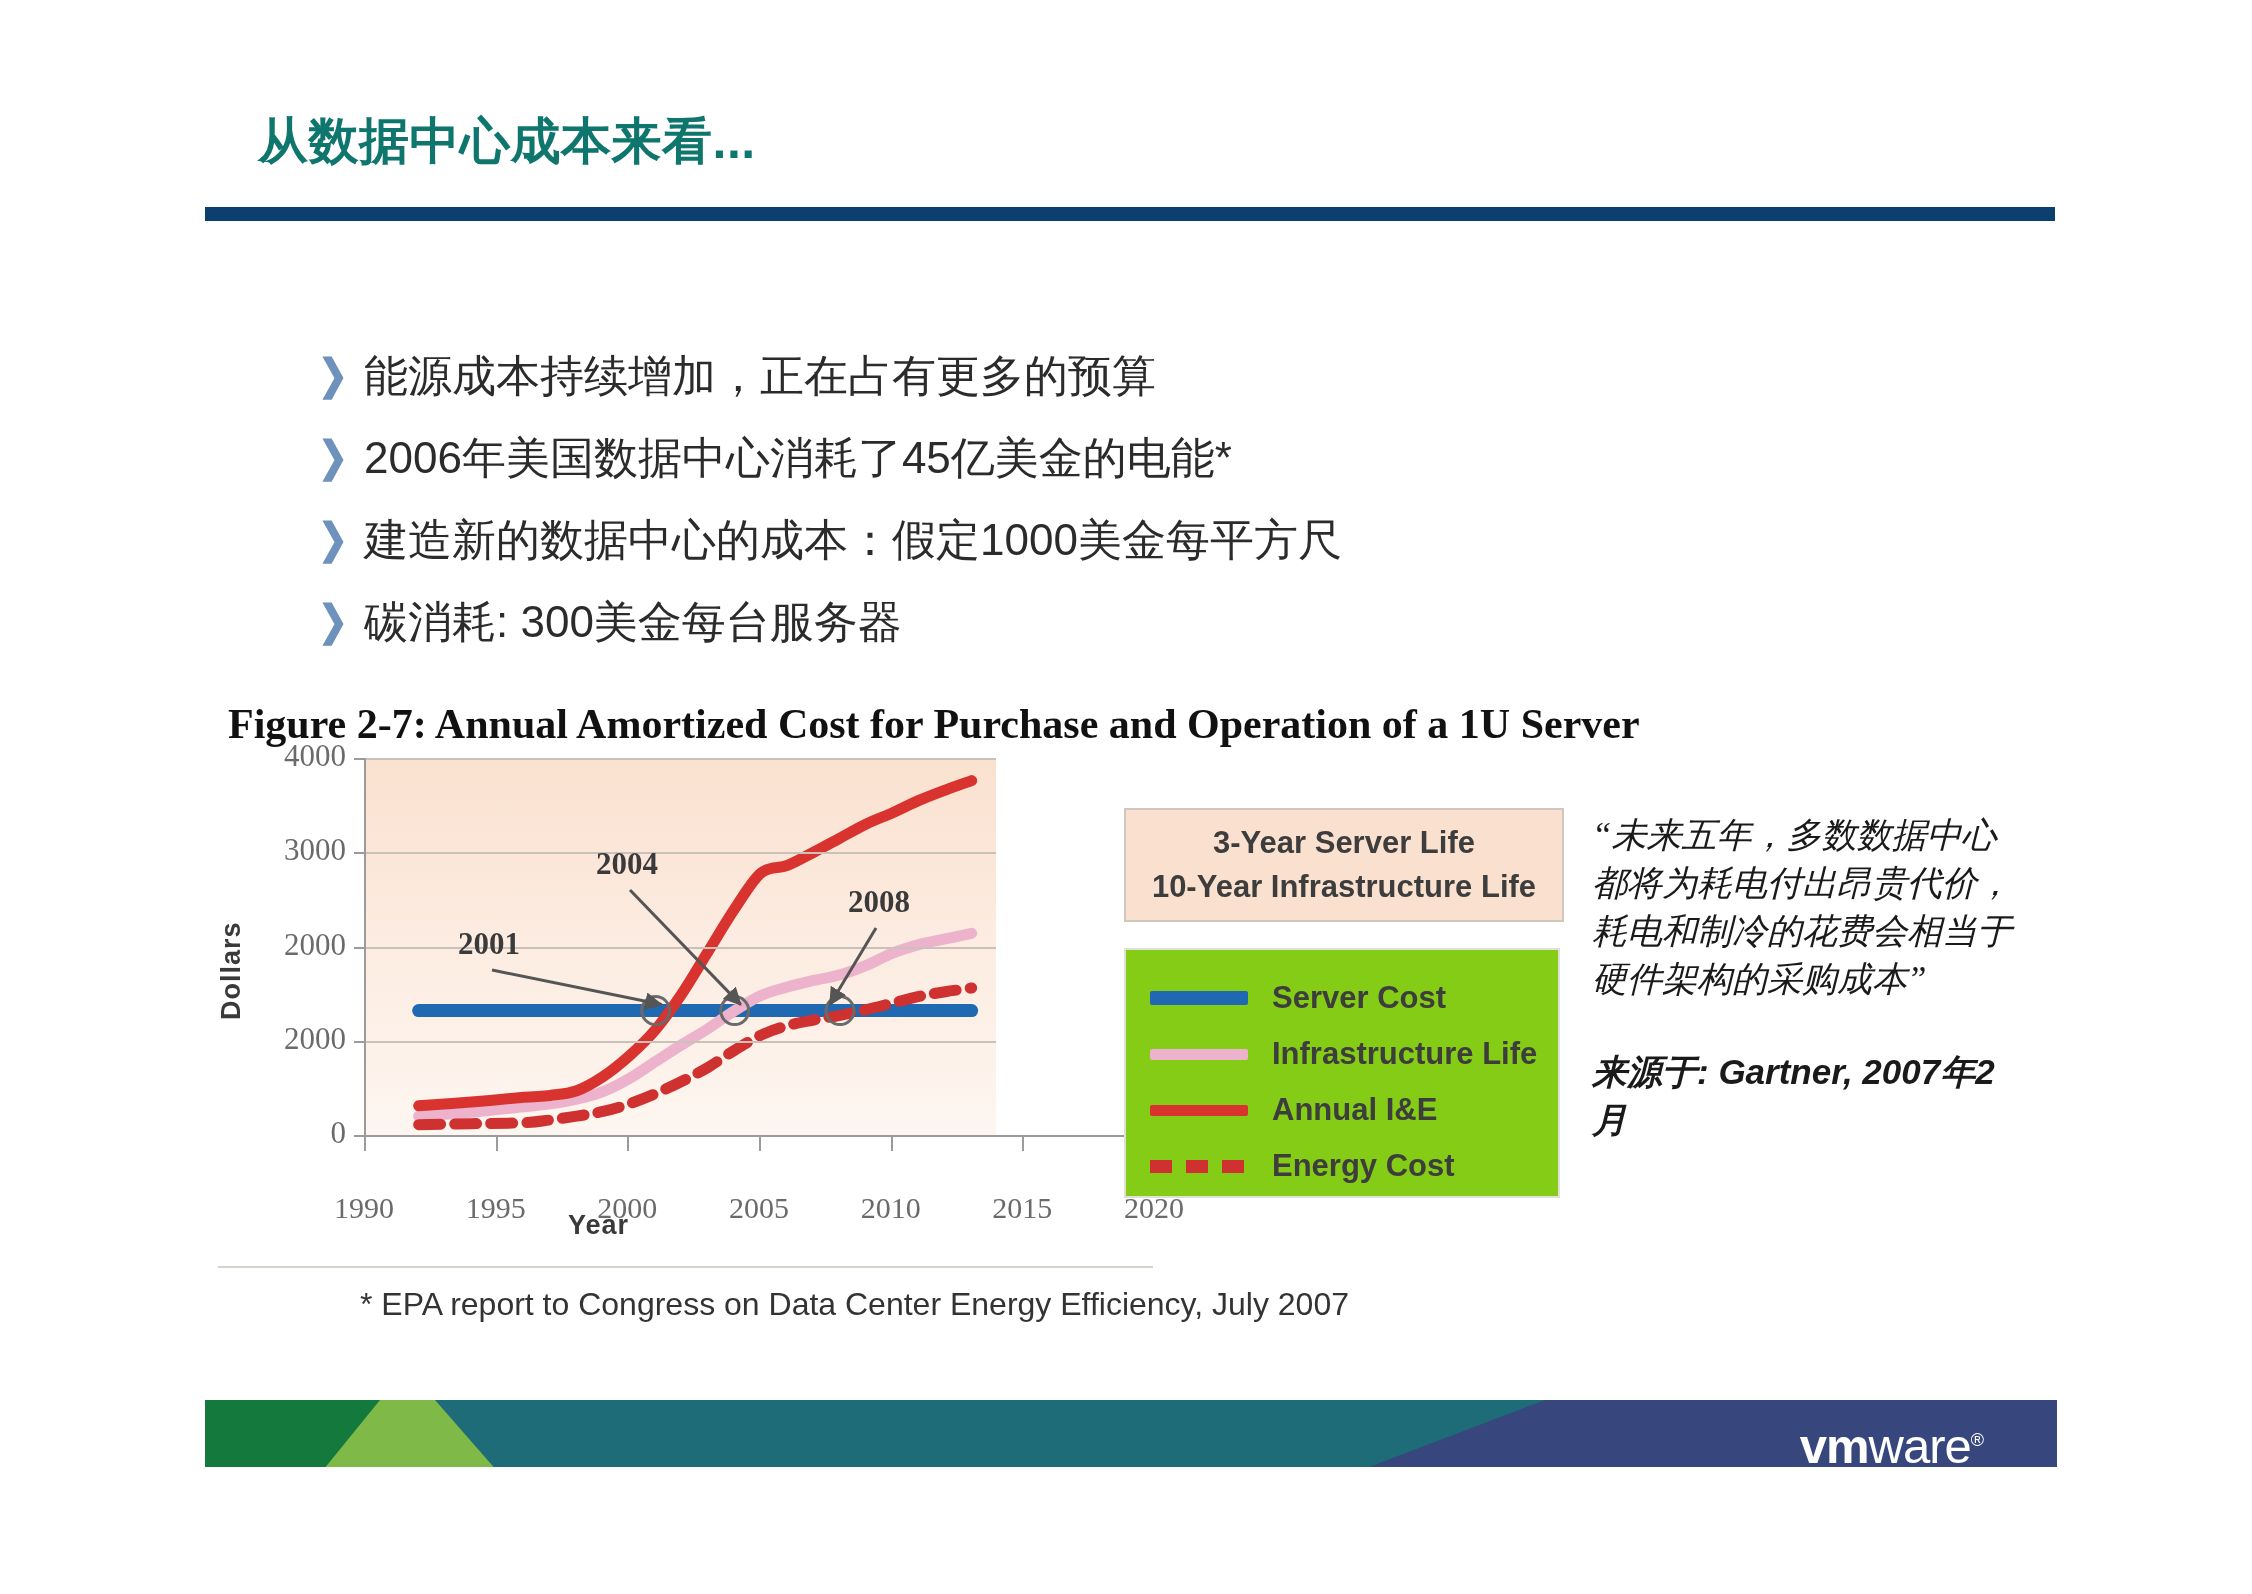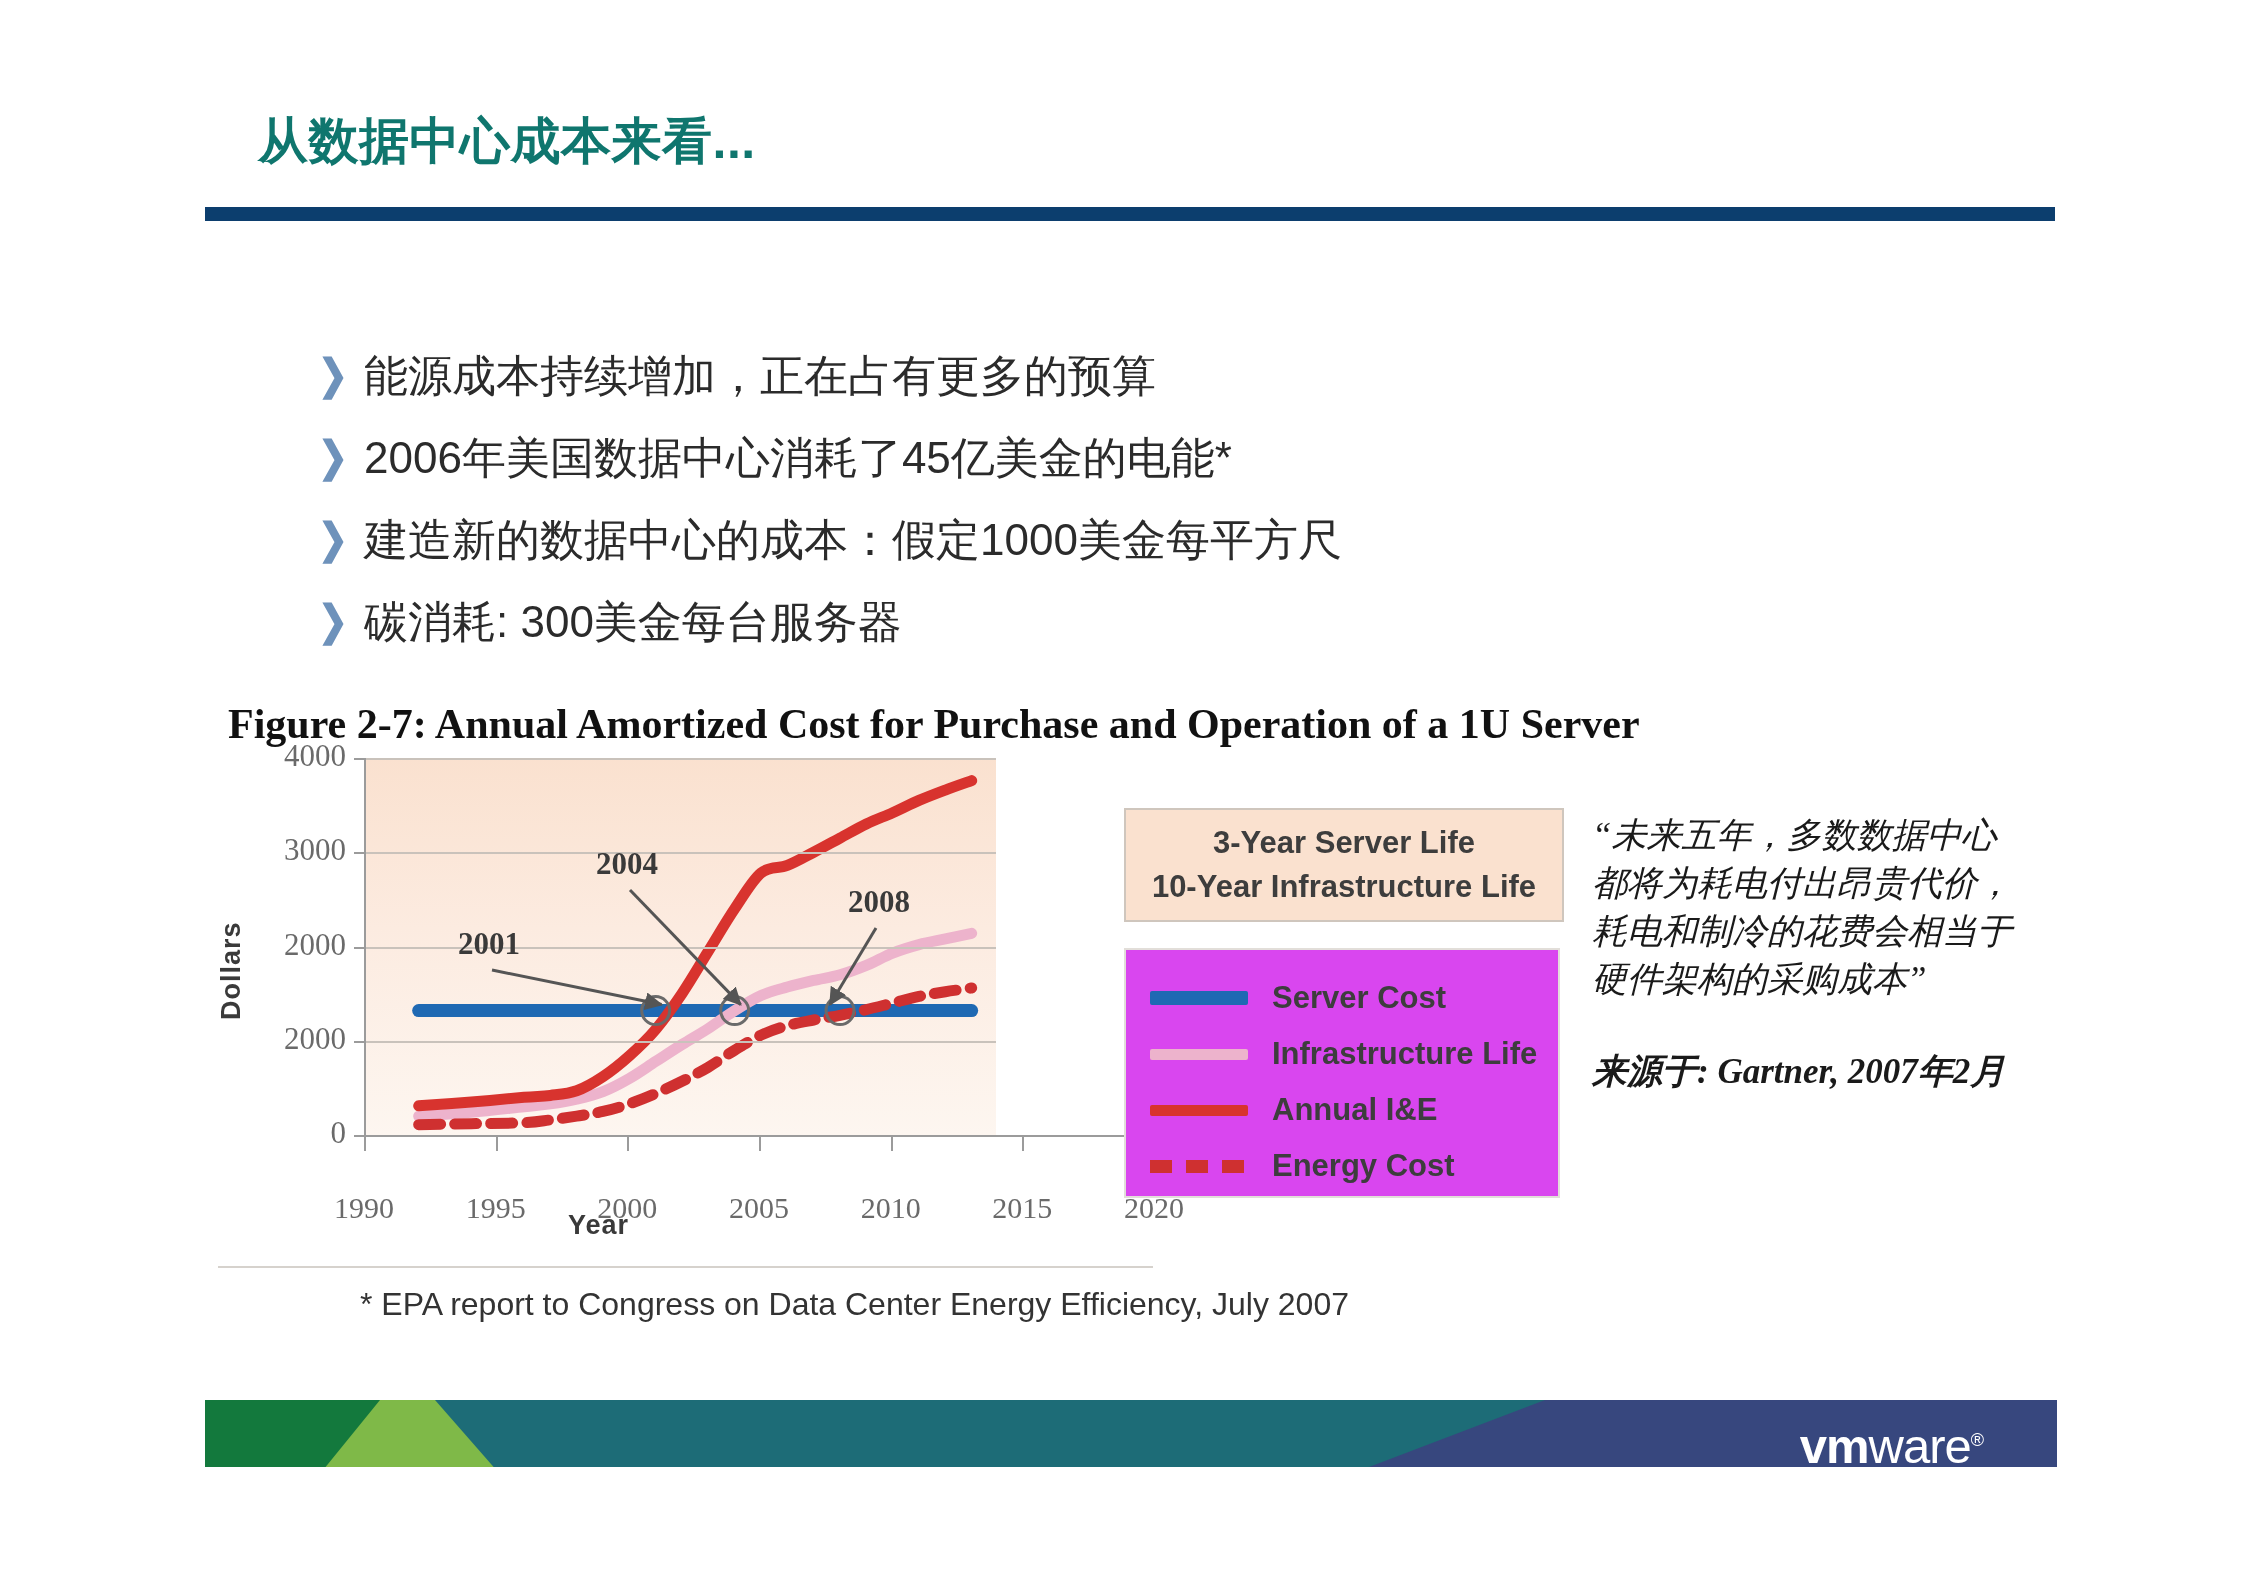--- a/index.html
+++ b/index.html
@@ -85,37 +85,37 @@
   #legend-header{
     position:absolute;left:1124px;top:808px;width:436px;height:110px;
     background:#fae1cf;border:2px solid #cfc6bd;
     display:flex;flex-direction:column;align-items:center;justify-content:center;
   }
   #legend-header span{
     font-size:31px;font-weight:bold;color:#3d3d3d;line-height:44px;white-space:nowrap;
   }
   #legend-box{
     position:absolute;left:1124px;top:948px;width:436px;height:250px;
-    background:#d946ef;border:2px solid #e2ded9;
+    background:#84cc16;border:2px solid #e2ded9;
     padding:20px 0 0 0;box-sizing:border-box;
   }
   .legend-row{display:flex;align-items:center;height:56px;padding-left:24px;}
   .legend-swatch{width:98px;flex:0 0 98px;height:12px;margin-right:24px;position:relative;}
   .legend-label{font-size:31px;font-weight:bold;color:#3d3d3d;white-space:nowrap;}
 
   
   #quote-block{position:absolute;left:1592px;top:812px;width:420px;}
   #quote-text{
     font-style:italic;font-size:35px;line-height:48px;color:#1a1a1a;
     font-family:"Liberation Serif","DejaVu Serif",serif;
   }
   #quote-source{
     margin-top:44px;font-style:italic;font-weight:bold;font-size:35px;
     line-height:48px;color:#1a1a1a;
-    font-family:Liberation Serif, serif;
+    font-family:Liberation Sans, sans-serif;
   }
 
   
   #footnote{
     position:absolute;left:360px;top:1286px;
     font-size:32px;color:#333;white-space:nowrap;
   }
 
   
   #footer{

